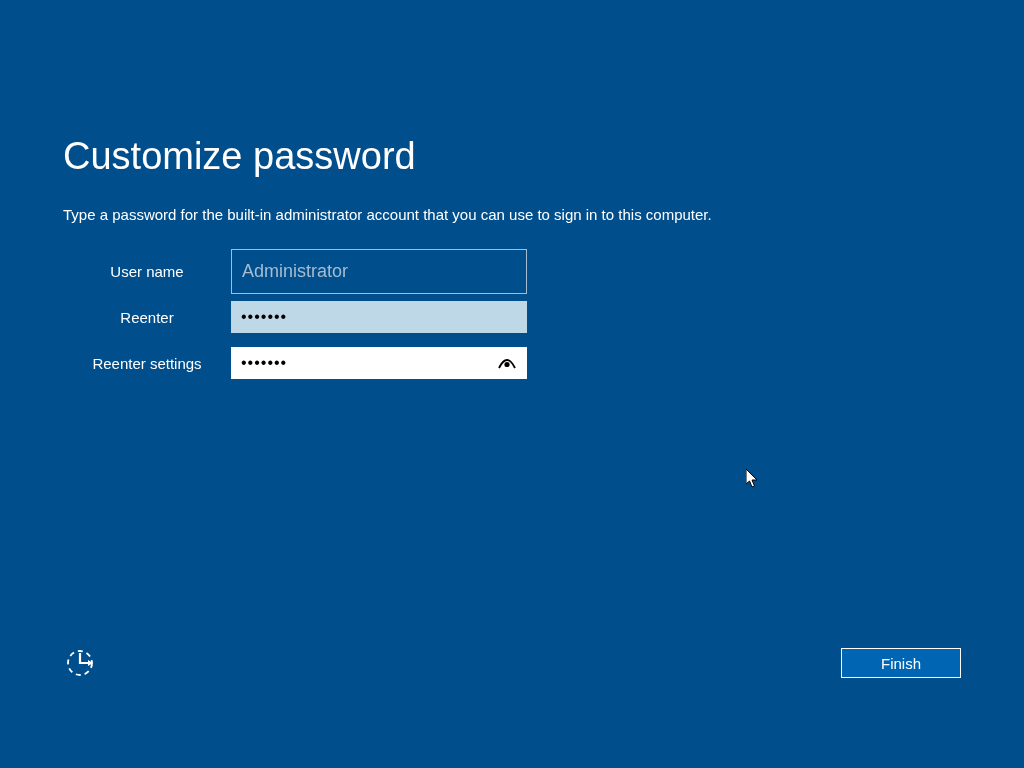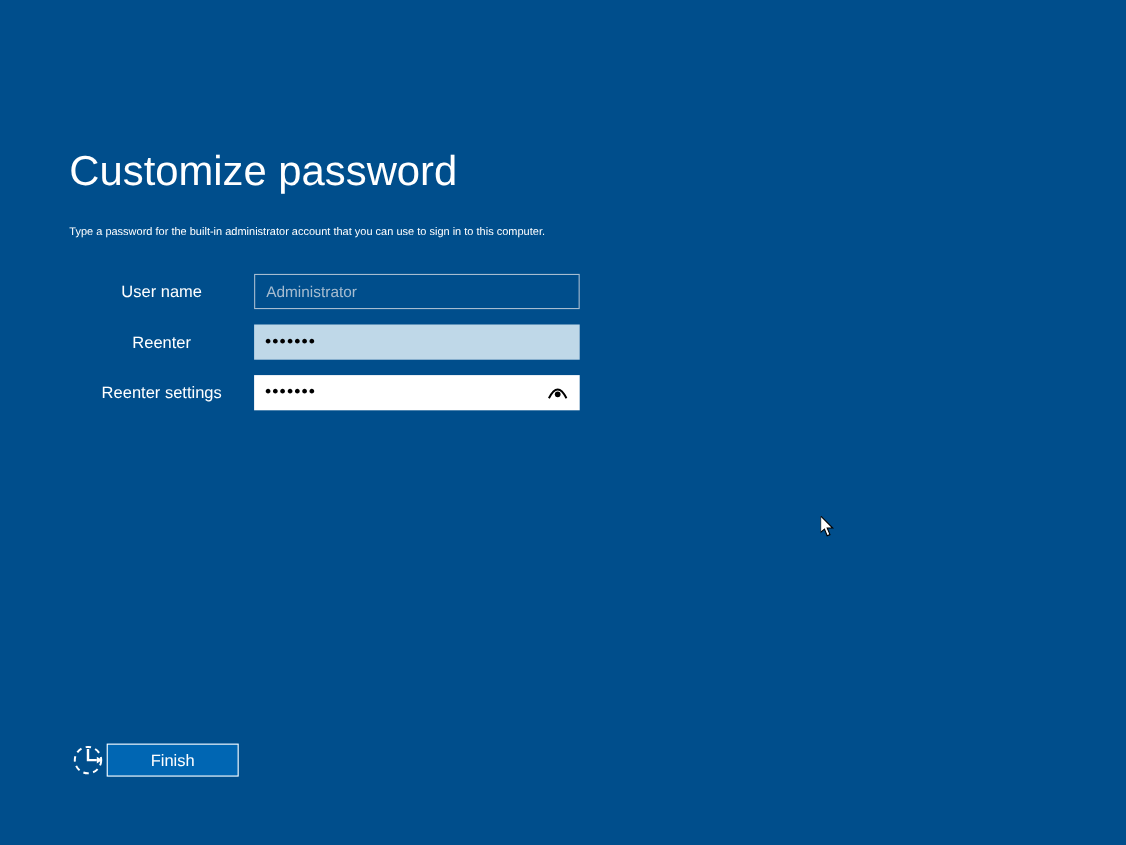--- a/index.html
+++ b/index.html
@@ -20,44 +20,44 @@
       padding-left: 63px;
       padding-top: 135px;
     }
     .title {
       font-size: 38px;
       font-weight: 300;
       letter-spacing: 0px;
       margin-bottom: 28px;
     }
     .subtitle {
-      font-size: 10px;
+      font-size: 15px;
       font-weight: 400;
       margin-bottom: 32px;
     }
     .form-row {
       display: flex;
       align-items: center;
       margin-bottom: 14px;
       height: 32px;
     }
     .form-label {
       width: 168px;
       font-size: 15px;
       font-weight: 400;
       text-align: center;
     }
     .input-readonly {
       width: 296px;
-      height: 32px;
+      height: 45px;
       background-color: transparent;
       border: 1px solid #a6bcd0;
       color: #a6bcd0;
       padding: 4px 10px;
-      font-size: 14px;
+      font-size: 18px;
       font-family: inherit;
       outline: none;
       display: flex;
       align-items: center;
     }
     .input-password-inactive {
       width: 296px;
       height: 32px;
       background-color: #bfd8e8;
       border: none;
@@ -89,25 +89,26 @@
       display: inline-flex;
       align-items: center;
       justify-content: center;
       width: 20px;
       height: 20px;
       cursor: pointer;
       letter-spacing: 0;
     }
     .footer {
       position: absolute;
-      bottom: 60px;
+      bottom: 88px;
       left: 0;
       right: 0;
       padding: 0 63px;
       display: flex;
+      justify-content: space-between;
       align-items: center;
     }
     .ease-of-access {
       width: 34px;
       height: 34px;
       display: flex;
       align-items: center;
       justify-content: center;
       cursor: pointer;
     }

